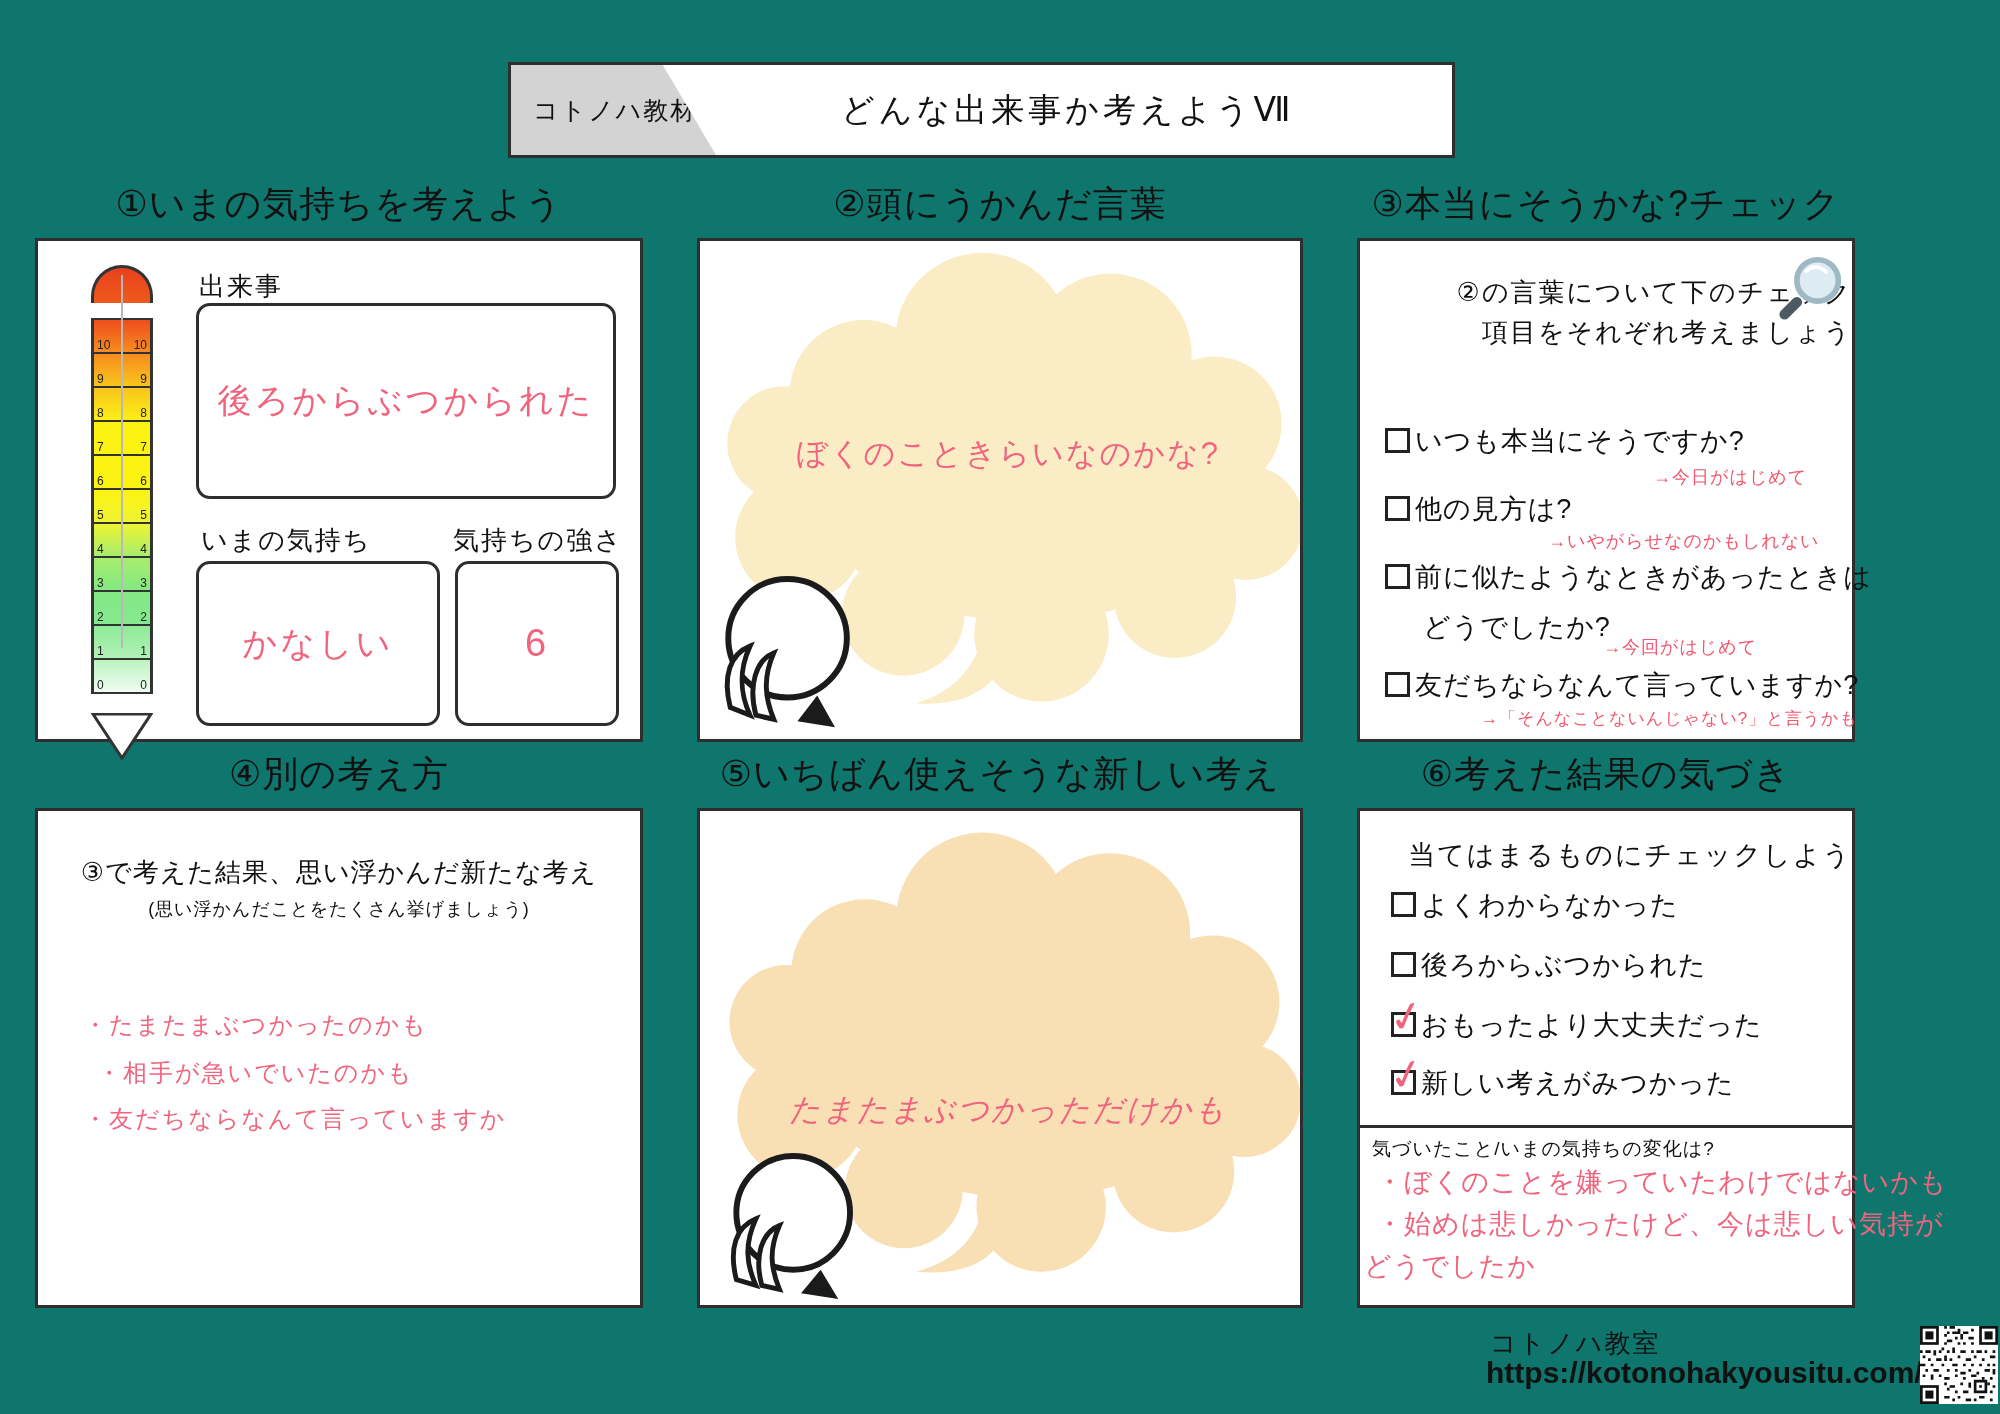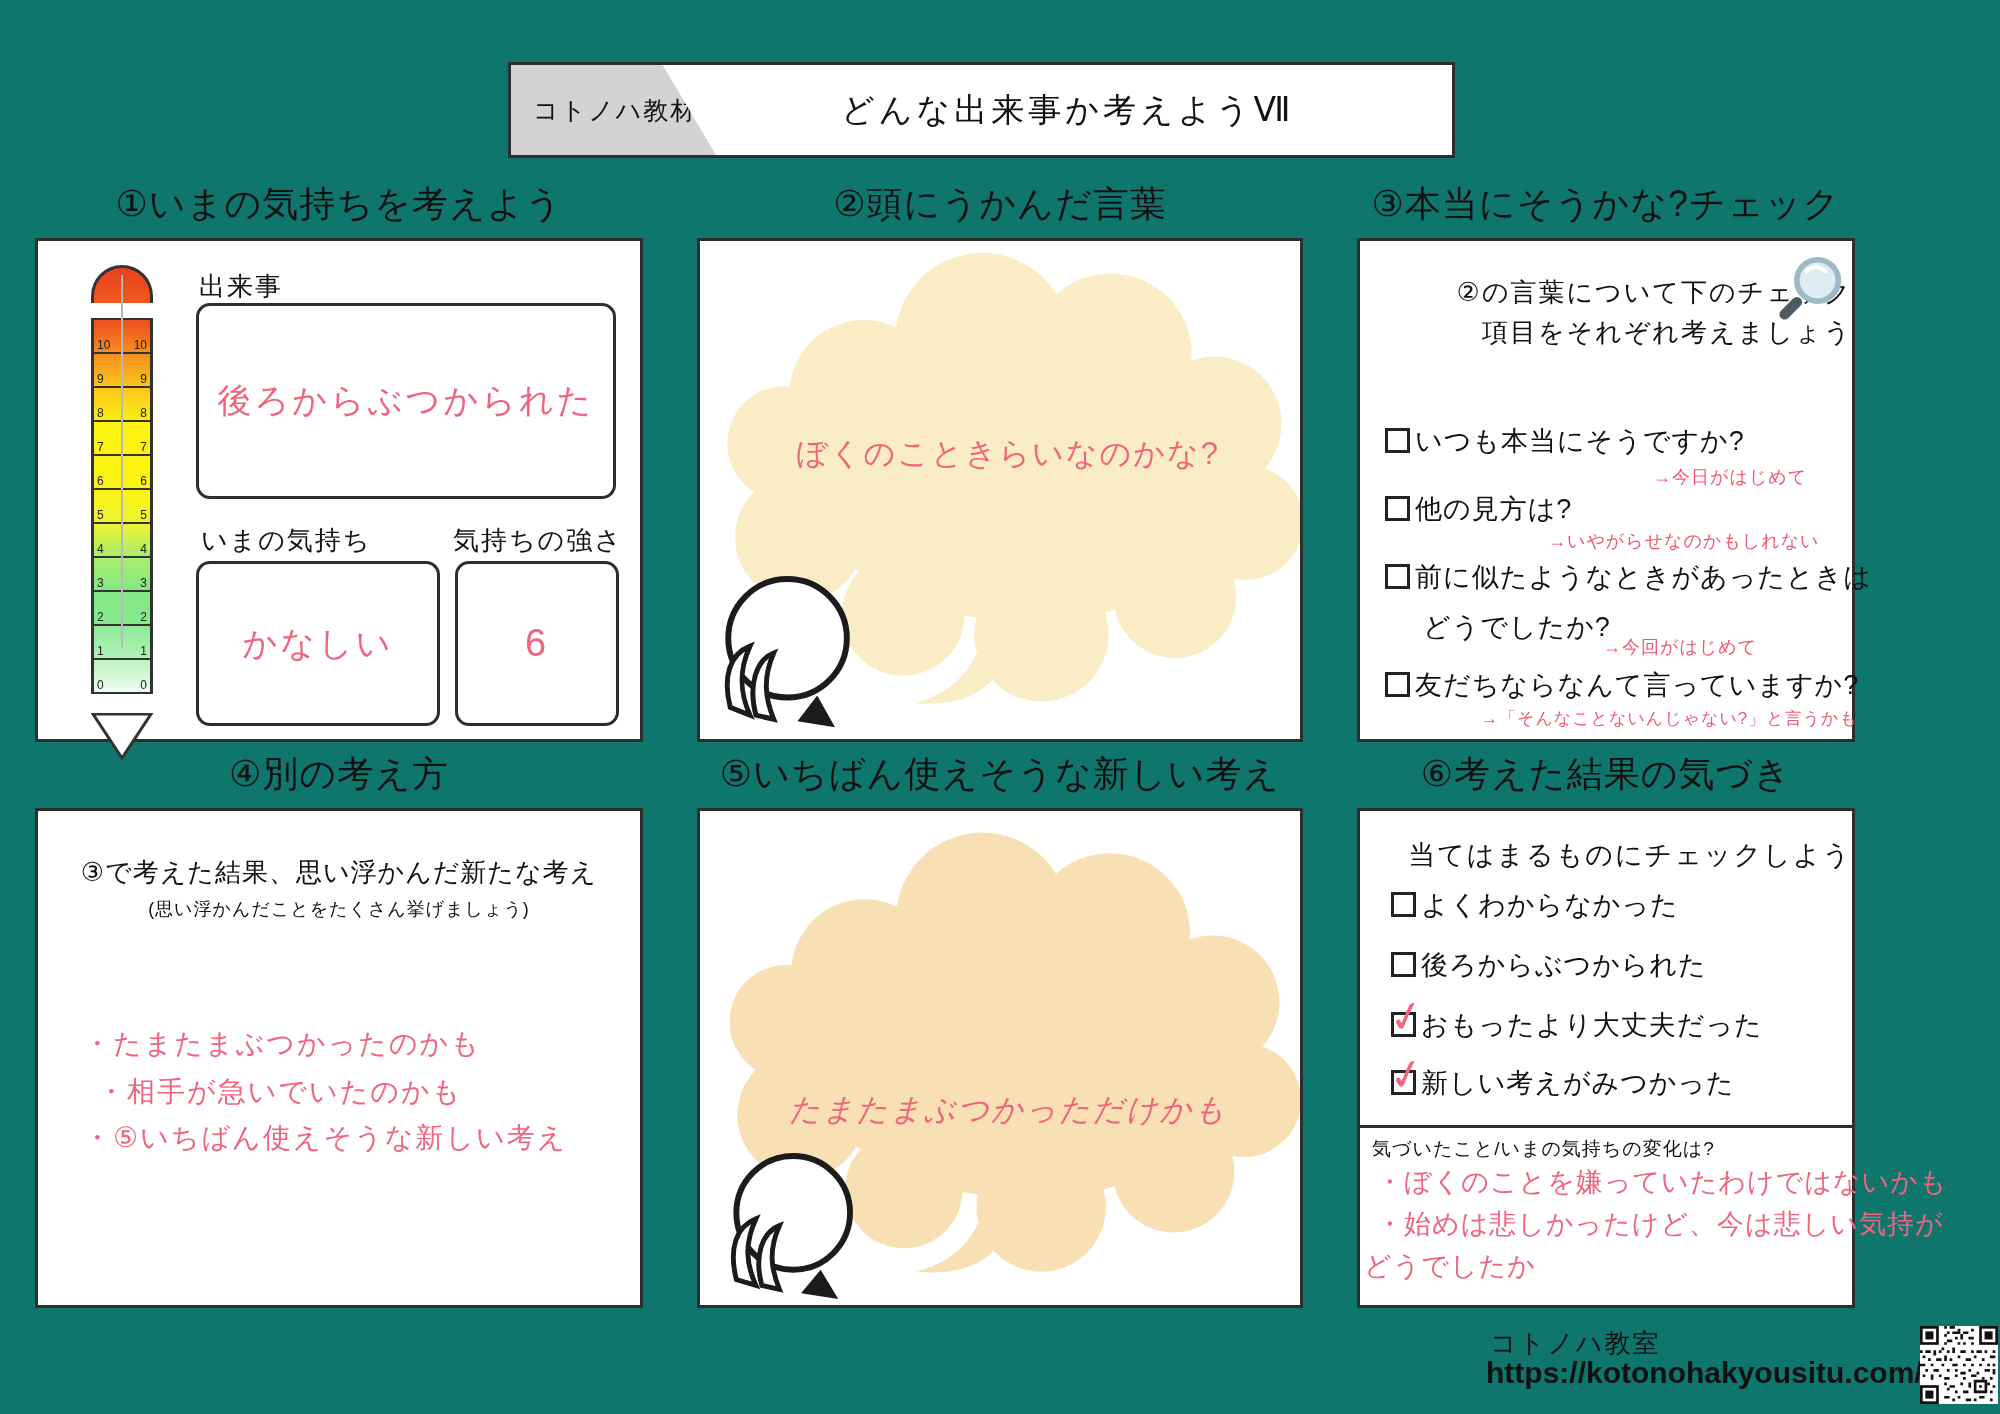--- a/index.html
+++ b/index.html
@@ -58,21 +58,21 @@
   .instr{position:absolute;left:0;width:100%;text-align:right;font-size:26px;letter-spacing:2px;}
   .chk-row{position:absolute;font-size:27px;letter-spacing:1px;white-space:nowrap;}
   .cbox{position:relative;display:inline-block;width:25px;height:25px;border:3px solid #222;
         margin-right:5px;vertical-align:-3px;background:#fff;}
   .annot{position:absolute;font-size:18px;letter-spacing:1px;color:#F2566E;white-space:nowrap;}
   .mag{position:absolute;}
 
   
   .p4-sub{position:absolute;left:0;width:100%;text-align:center;font-size:26px;letter-spacing:1px;}
   .p4-note{position:absolute;left:0;width:100%;text-align:center;font-size:18px;letter-spacing:1px;}
-  .p4-item{position:absolute;font-size:28px;letter-spacing:2px;white-space:nowrap;margin-top:16px;}
+  .p4-item{position:absolute;font-size:24px;letter-spacing:2px;white-space:nowrap;}
 
   
   .crow{position:absolute;font-size:27px;letter-spacing:1px;white-space:nowrap;}
   .tick{position:absolute;left:-5px;top:-19px;color:#F0647E;font-size:42px;font-weight:bold;
         transform:rotate(-12deg);display:none;line-height:1;}
   .crow.checked .tick{display:block;}
   .notes-sec{position:absolute;left:0;top:314px;width:100%;height:183px;border-top:3px solid #2e2e2e;}
   .notes-label{position:absolute;left:12px;top:8px;font-size:19px;letter-spacing:1px;}
   .note-line{position:absolute;font-size:27px;letter-spacing:1px;white-space:nowrap;}
 
@@ -223,21 +223,21 @@
       <span class="cbox"></span><span>友だちならなんて言っていますか?</span>
     </div>
     <div class="annot" style="left:121px;top:466px;font-size:17px;">→「そんなことないんじゃない?」と言うかも</div>
   </div>
 
   <div class="panel p-row2 c1">
     <div class="p4-sub" style="top:44px;">③で考えた結果、思い浮かんだ新たな考え</div>
     <div class="p4-note" style="top:86px;">(思い浮かんだことをたくさん挙げましょう)</div>
     <div class="p4-item pink" style="left:45px;top:198px;">・たまたまぶつかったのかも</div>
     <div class="p4-item pink" style="left:59px;top:246px;">・相手が急いでいたのかも</div>
-    <div class="p4-item pink" style="left:45px;top:292px;">・⑤いちばん使えそうな新しい考え</div>
+    <div class="p4-item pink" style="left:45px;top:292px;">・友だちならなんて言っていますか</div>
   </div>
 
   <div class="panel p-row2 c2">
     <svg class="bubble-svg" viewBox="0 0 606 504">
       <g fill="#F8DFB4">
         <ellipse cx="330" cy="250" rx="225" ry="145"></ellipse>
         <circle cx="165" cy="165" r="75"></circle>
           <circle cx="285" cy="110" r="88"></circle>
         <circle cx="415" cy="125" r="82"></circle>
           <circle cx="520" cy="195" r="68"></circle>

